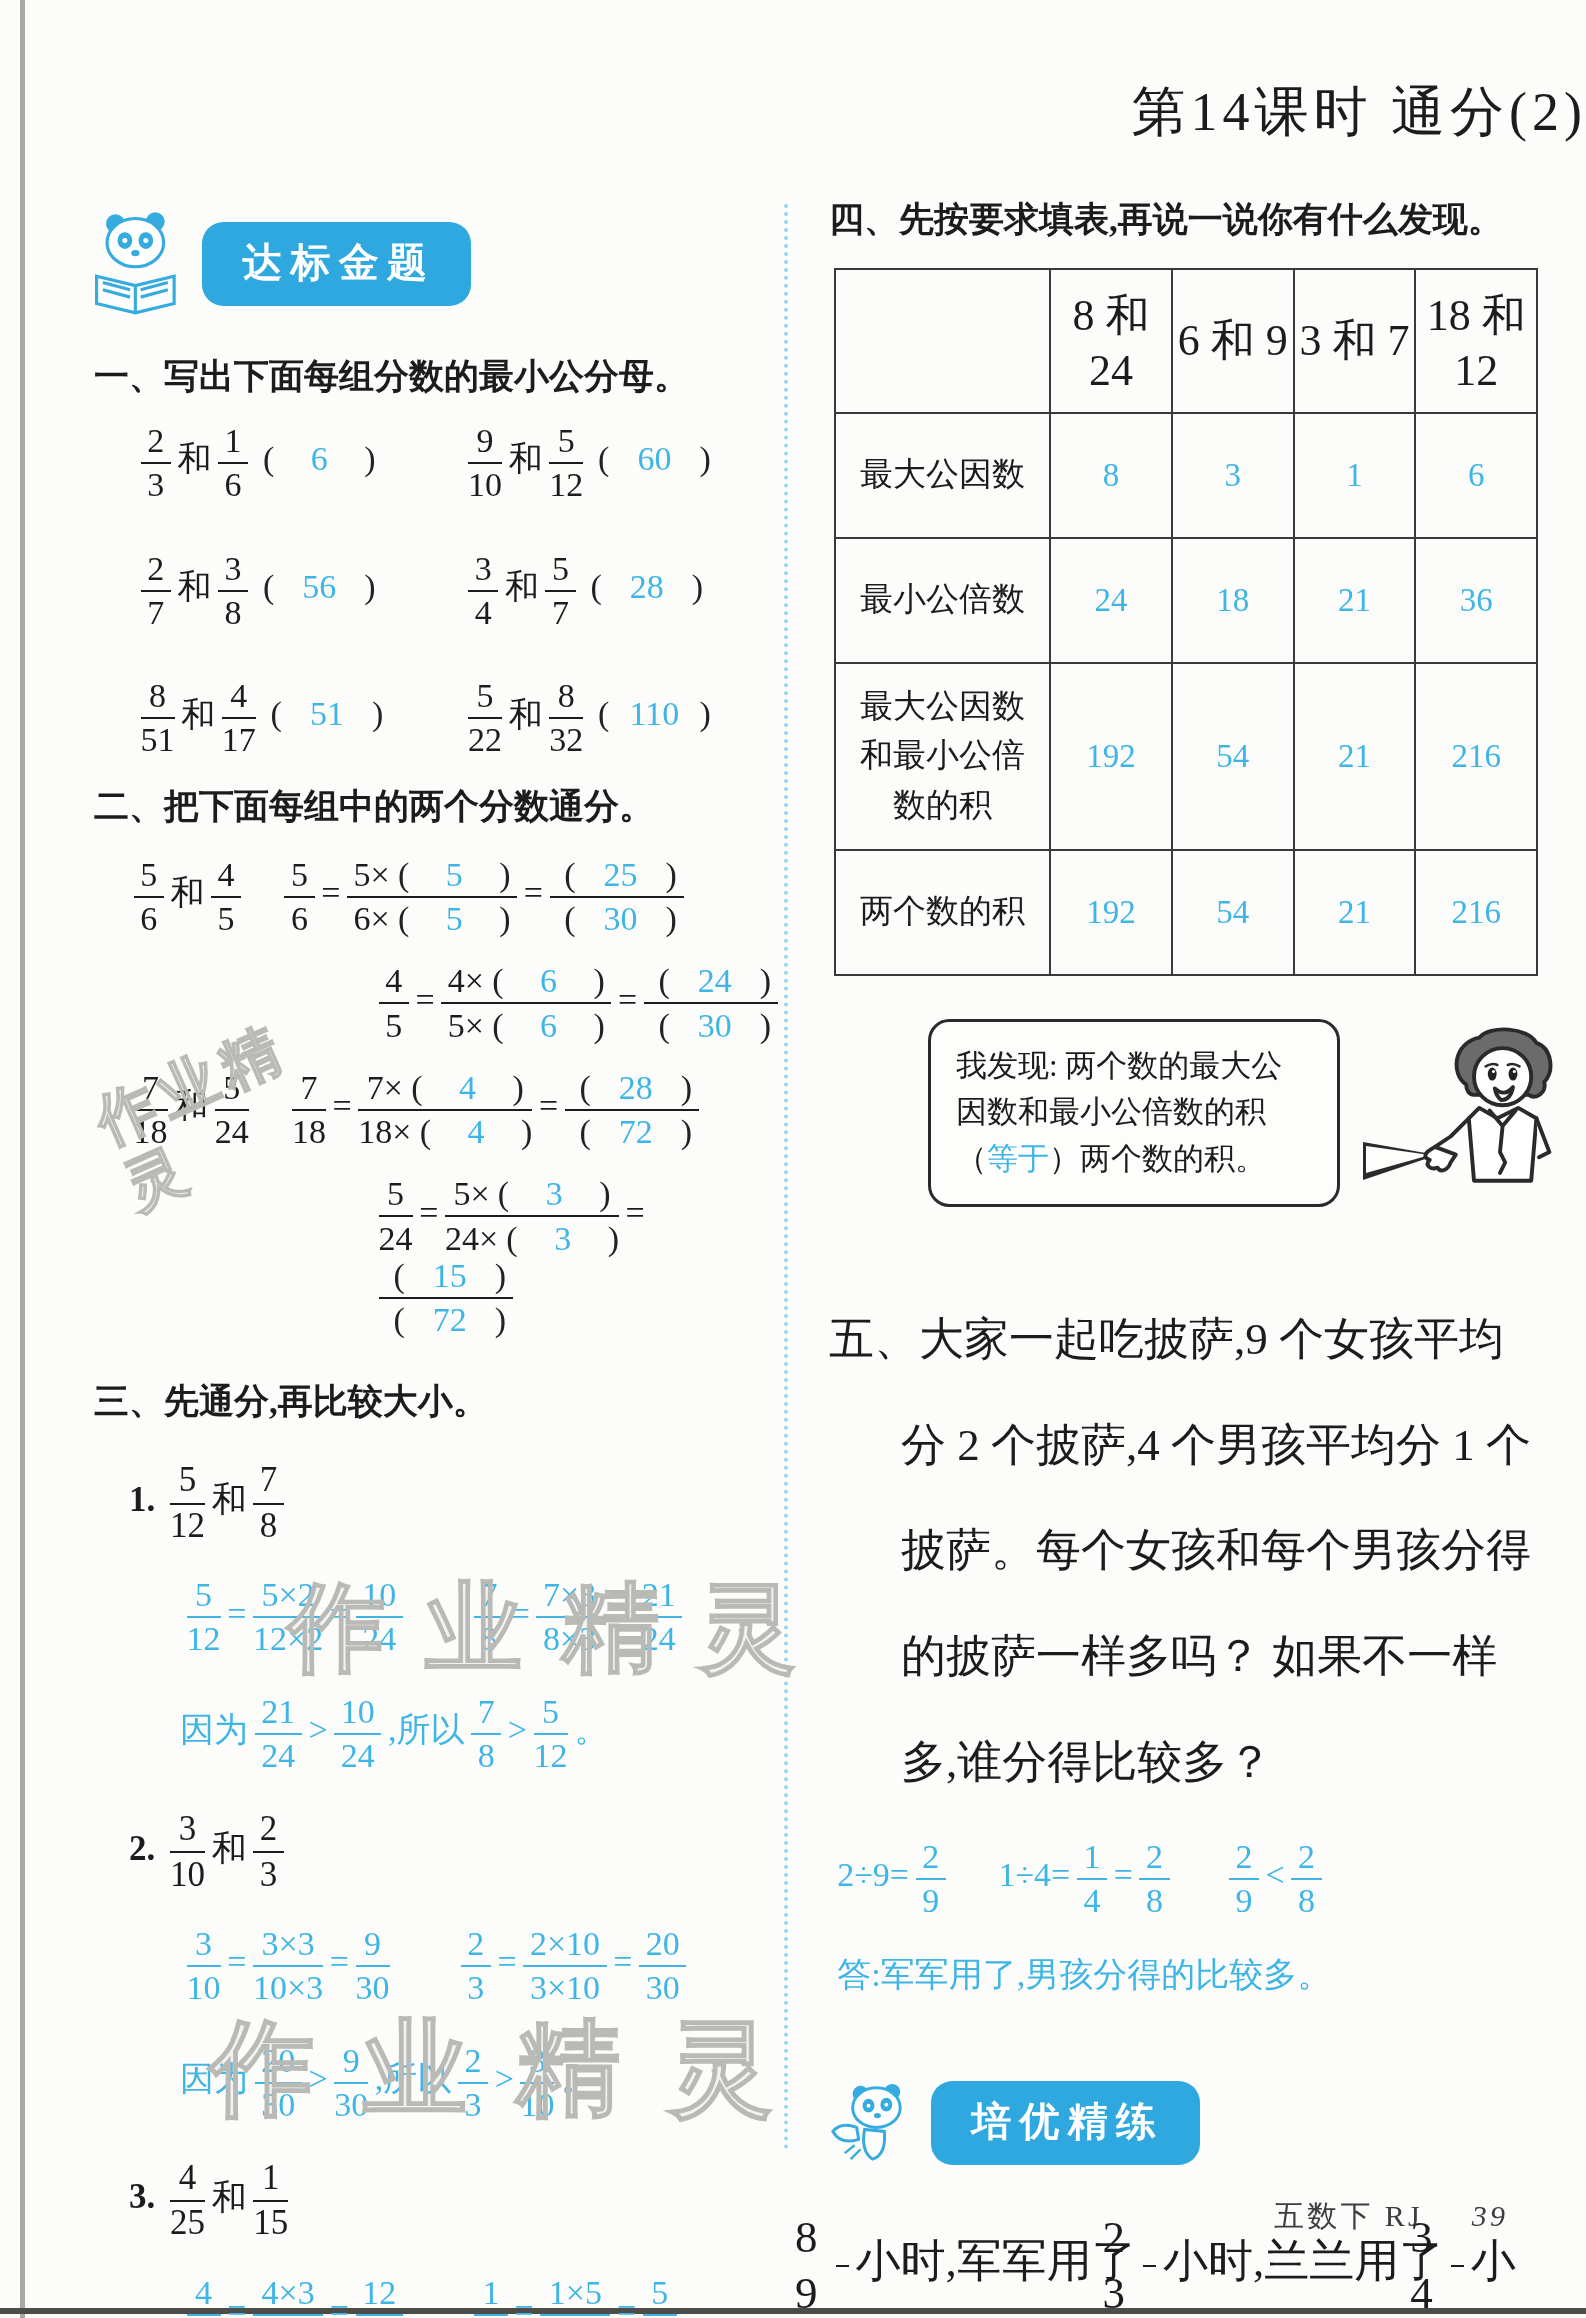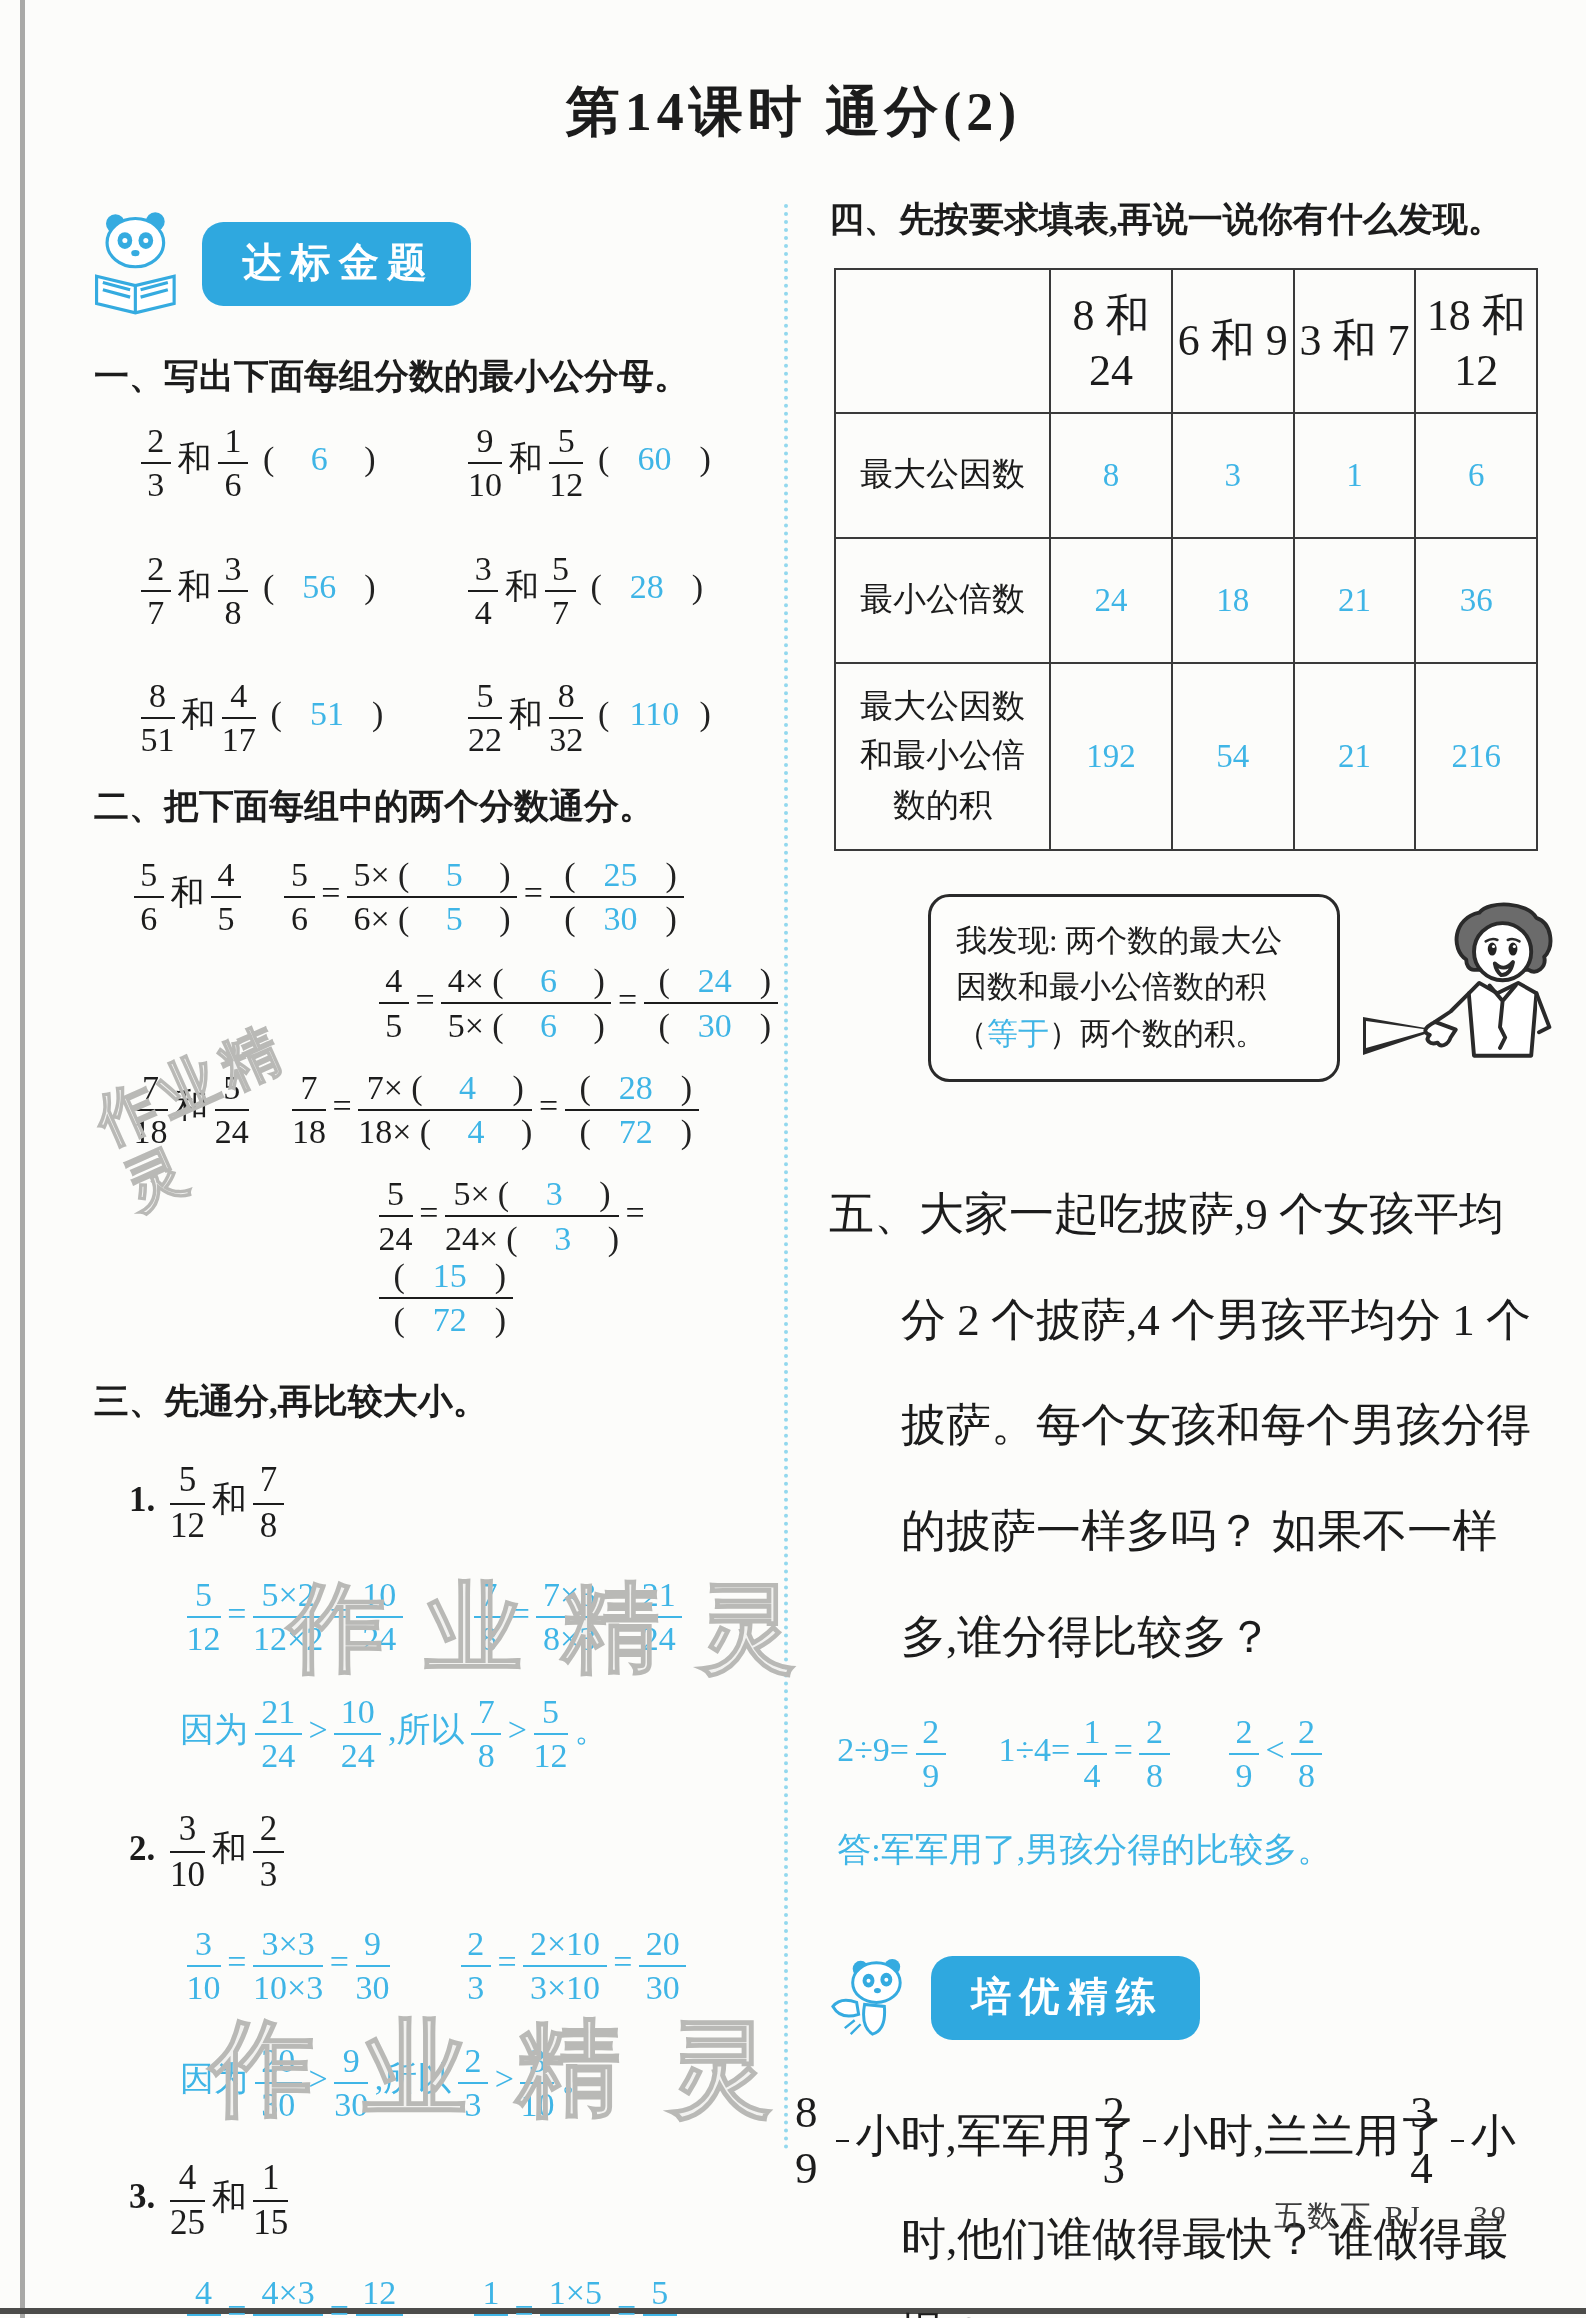--- a/index.html
+++ b/index.html
@@ -2,21 +2,21 @@
 <html style="--ans: #3FB5E6; --accent: #2FA8DF;font-size:13px"><head>
 <meta charset="utf-8">
 <style>
   :root{ --ans:#3FB5E6; --accent:#2FA8DF; --ink:#1c1c1c; }
   html,body{margin:0;padding:0;}
   body{background:#e8e8e6;}
   .page{position:relative;width:1587px;height:2319px;background:#fcfcfa;overflow:hidden;
         font-family:"Liberation Serif","DejaVu Serif",serif;color:var(--ink);}
   .scan-edge-left{position:absolute;left:20px;top:0;width:5px;height:100%;background:#a9a9a7;}
   .scan-edge-bottom{position:absolute;left:0;bottom:5px;width:100%;height:5.8px;background:#4c4c4a;}
-  .title{padding-top:76px;text-align:center;font-size:54px;font-weight:700;letter-spacing:5px;}
+  .title{padding-top:76px;text-align:right;font-size:54px;font-weight:400;letter-spacing:5px;}
   .cols{position:relative;display:flex;margin-top:30px;padding-left:48px;padding-right:33px;}
   .col-left{width:741px;padding-left:46px;box-sizing:border-box;}
   .col-right{width:753px;padding-left:40px;box-sizing:border-box;}
   .divider{position:absolute;left:784px;top:25px;height:1947px;border-left:4.1px dotted #93d8ee;}
 
   
   .badge-row{display:flex;align-items:center;gap:11.5px;margin:23px 0 28px -8.2px;height:123px;}
   .badge{position:relative;background:var(--accent);color:#fff;font-family:"Liberation Sans","DejaVu Sans",sans-serif;
          font-size:40px;font-weight:700;letter-spacing:8.2px;padding:13px 36px 16px 40px;border-radius:21.4px;}
   .badge:after{content:"";position:absolute;right:-21.4px;top:16.5px;width:49px;height:36px;background:#8fd6f1;
@@ -378,20 +378,27 @@
             <td class="val">21</td>
             <td class="val">36</td>
           </tr>
           <tr>
             <td class="rowlabel" style="height:185px;">最大公因数和最小公倍数的积</td>
             <td class="val">192</td>
             <td class="val">54</td>
             <td class="val">21</td>
             <td class="val">216</td>
           </tr>
+          <tr>
+            <td class="rowlabel">两个数的积</td>
+            <td class="val">192</td>
+            <td class="val">54</td>
+            <td class="val">21</td>
+            <td class="val">216</td>
+          </tr>
         </tbody>
       </table>
 
       <div class="discover">
         <div class="bubble">
           <span class="eqline" style="font-size:31px;"><span class="tk">我发现: 两个数的最大公因数和最小公倍数的积（</span><span class="tk blue">等于</span><span class="tk">）两个数的积。</span></span>
         </div>
         <div class="bubble-tail"></div>
         <span class="boy">
           <svg width="156" height="206" viewBox="0 0 120 158" fill="none" stroke="#2a2a2a" stroke-width="3" stroke-linecap="round" stroke-linejoin="round">

